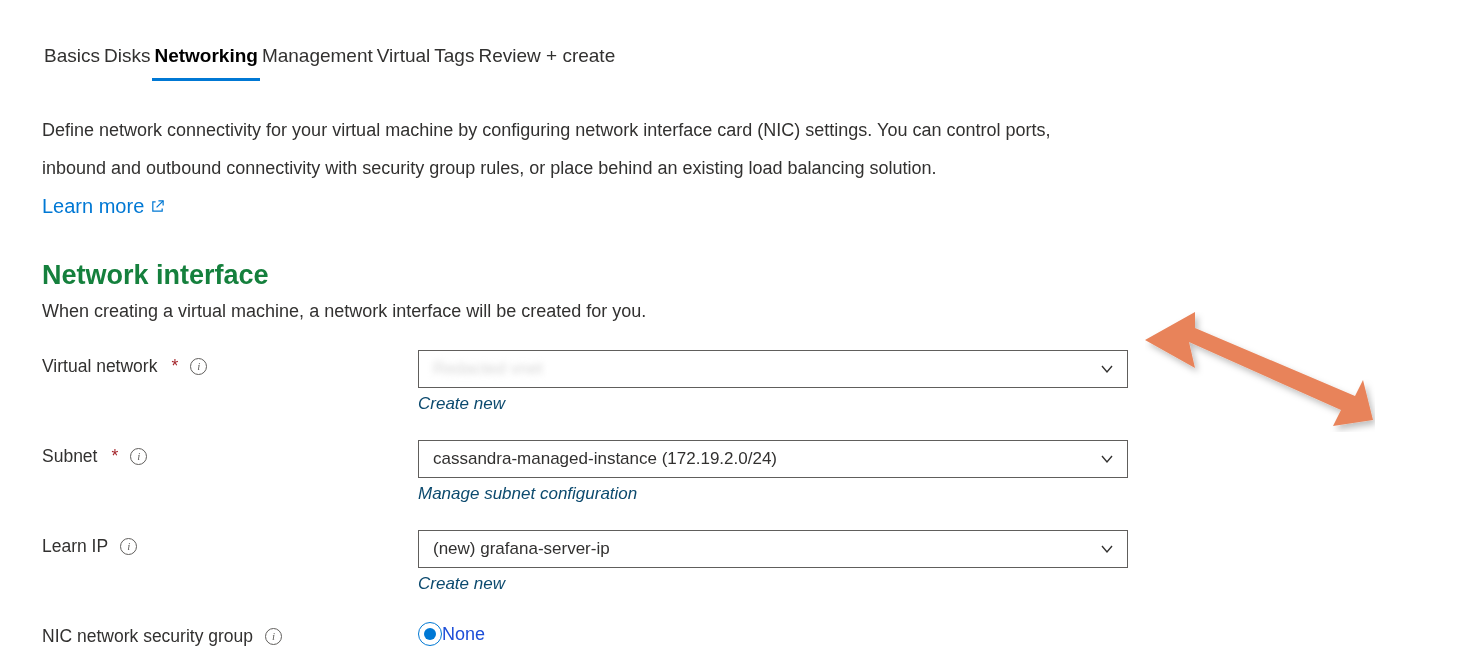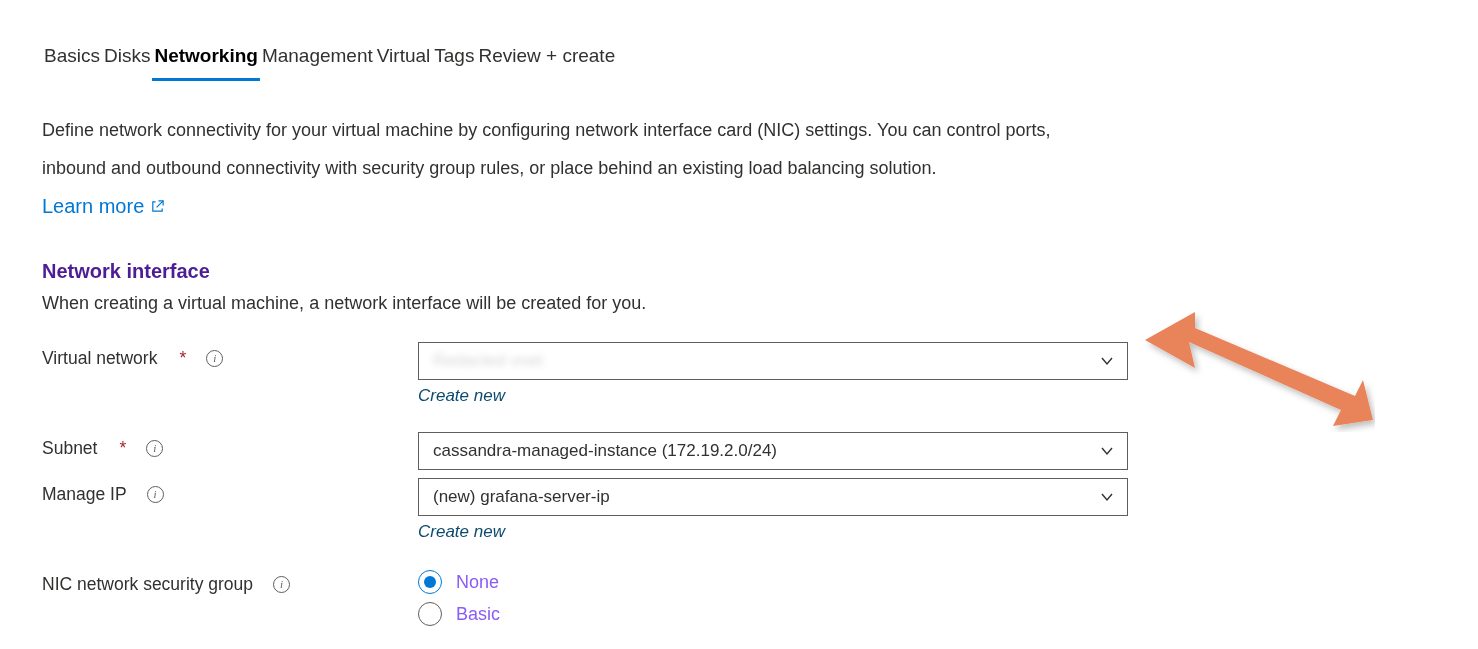--- a/index.html
+++ b/index.html
@@ -49,44 +49,44 @@
     text-decoration: none;
     display: inline-flex;
     align-items: center;
     gap: 6px;
     font-size: 20px;
   }
   .ext-icon svg { display: block; }
 
   
   .section-title {
-    font-size: 20px;
+    font-size: 27px;
     font-weight: 600;
     margin-top: 34px;
     margin-bottom: 10px;
-    color: #4c1d95;
+    color: #15803d;
   }
   .section-sub {
     font-size: 18px;
     color: #323130;
     margin-bottom: 28px;
   }
 
   
   .form-row {
     display: flex;
     align-items: flex-start;
     margin-bottom: 8px;
   }
   .form-label-col {
     width: 376px;
     flex-shrink: 0;
     display: flex;
     align-items: center;
-    gap: 20px;
+    gap: 12px;
     padding-top: 6px;
     font-size: 17.5px;
     color: #323130;
   }
   .required {
     color: #a4262c;
     margin-left: 2px;
   }
   .info-icon {
     width: 15px;
@@ -143,23 +143,22 @@
   
   .radio-group {
     display: flex;
     flex-direction: column;
     gap: 8px;
     padding-top: 2px;
   }
   .radio-item {
     display: flex;
     align-items: center;
-    gap: 14px;
     font-size: 18px;
-    color: #8b5cf6;
+    color: #1d4ed8;
     cursor: pointer;
   }
   .radio-outer {
     width: 22px;
     height: 22px;
     border: 1.5px solid #605e5c;
     border-radius: 50%;
     display: inline-flex;
     align-items: center;
     justify-content: center;
@@ -247,26 +246,27 @@
     </div>
     <div class="form-field-col">
       <div class="dropdown">
         <span class="value">cassandra-managed-instance (172.19.2.0/24)</span>
         <span class="chevron">
           <svg width="16" height="16" viewBox="0 0 16 16">
               <path d="M3 5l5 6 5-6" stroke="#323130" stroke-width="1.4" fill="none"></path>
             </svg>
         </span>
       </div>
+      <a href="#" class="sublink">Manage subnet configuration</a>
     </div>
   </div>
 
   <div class="form-row">
     <div class="form-label-col">
-      <span>Manage IP</span>
+      <span>Learn IP</span>
       <span class="info-icon">i</span>
     </div>
     <div class="form-field-col">
       <div class="dropdown">
         <span class="value">(new) grafana-server-ip</span>
         <span class="chevron">
           <svg width="16" height="16" viewBox="0 0 16 16">
               <path d="M3 5l5 6 5-6" stroke="#323130" stroke-width="1.4" fill="none"></path>
             </svg>
         </span>

